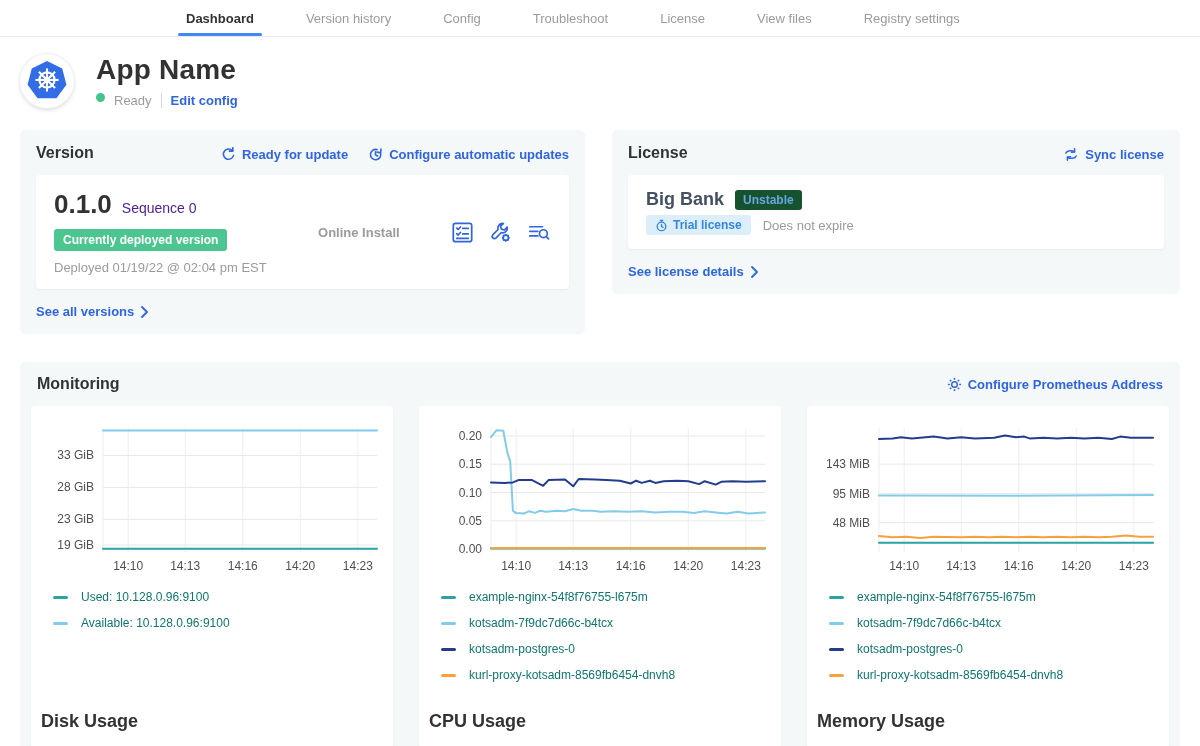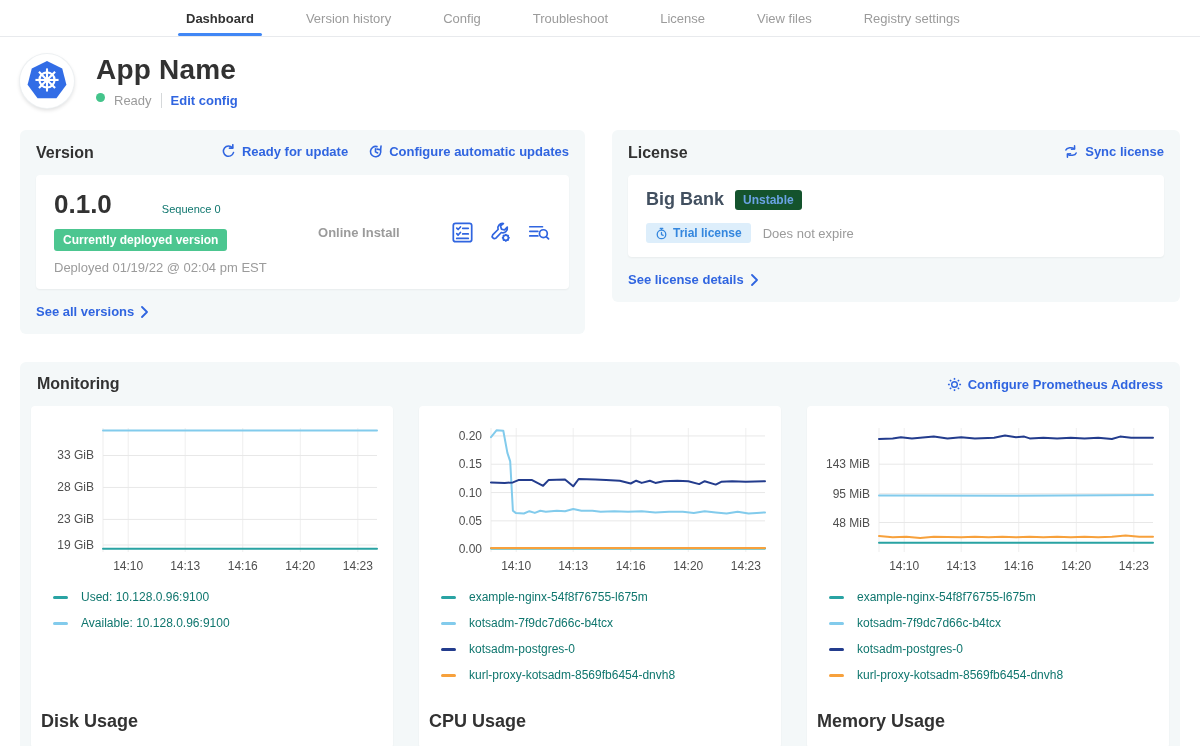--- a/index.html
+++ b/index.html
@@ -25,45 +25,45 @@
   .ready-dot { width:9px; height:9px; border-radius:50%; background:#44c48b; }
   .status-text { font-size:13px; color:#9b9b9b; }
   .v-divider { width:1px; height:15px; background:#d5d8da; }
   .link { color:#3065e0; font-weight:700; font-size:13px; display:inline-flex;
           align-items:center; gap:6px; cursor:pointer; text-decoration:none; }
   .link svg { flex:none; }
 
   
   .cards-row { display:flex; gap:27px; padding:0 20px; margin-top:22px; align-items:flex-start; }
   .card { background:#f4f8f9; border-radius:6px; padding:14px 16px; }
-  .card-header { display:flex; justify-content:space-between; align-items:flex-start; margin-bottom:13px;gap:32px; }
+  .card-header { display:flex; justify-content:space-between; align-items:flex-end; margin-bottom:13px;gap:32px; }
   .card-title { font-size:16px; font-weight:700; }
   .header-links { display:flex; gap:20px; align-items:center; }
   .inner-card { background:#fff; border-radius:4px; padding:14px 18px;
                 box-shadow:0 1px 2px rgba(0,0,0,.05); }
 
   .version-card { width:565px; flex:none; }
   .version-inner { display:flex; align-items:center; justify-content:space-between; }
   .ver-line { display:flex; align-items:baseline; gap:10px; }
   .ver-number { font-size:26px; font-weight:700; }
-  .ver-seq { font-size:11px; color:#0f766e;margin-left:40px; }
+  .ver-seq { font-size:14px; color:#4c1d95; }
   .green-badge { display:inline-block; margin-top:9px; background:#4cc690; color:#fff;
                  font-size:12px; font-weight:700; padding:4px 9px; border-radius:3px; }
   .deployed-at { margin-top:9px; font-size:13px; color:#9b9b9b; }
   .install-type { font-size:13px; color:#9b9b9b; font-weight:600; }
   .ver-icons { display:flex; gap:15px; align-items:center; }
   .icon-btn { cursor:pointer; display:flex; }
   .see-link { margin-top:13px; }
 
   .license-card { flex:1; }
   .lic-name-row { display:flex; align-items:center; gap:11px; }
   .lic-name { font-size:18px; font-weight:700; color:#425060; }
   .chip-light { background:#14532d; color:#6aa3e4; font-size:12px; font-weight:700;
                 padding:3px 8px; border-radius:3px; }
-  .lic-row2 { display:flex; align-items:center; gap:12px; margin-top:13px; }
+  .lic-row2 { display:flex; align-items:center; gap:12px; margin-top:5px; }
   .chip-blue { background:#ddeefb; color:#3587de; font-size:12px; font-weight:700;
                padding:3px 9px; border-radius:3px; display:inline-flex; align-items:center; gap:5px; }
   .muted { font-size:13px; color:#9b9b9b; }
 
   
   .monitoring { margin:28px 20px 0 20px; background:#f4f8f9; border-radius:6px;
                 padding:13px 11px 15px 11px; }
   .mon-header { display:flex; justify-content:space-between; align-items:center;
                 margin:0 6px 13px 6px; }
   .charts-row { display:flex; gap:26px; align-items:stretch; }

